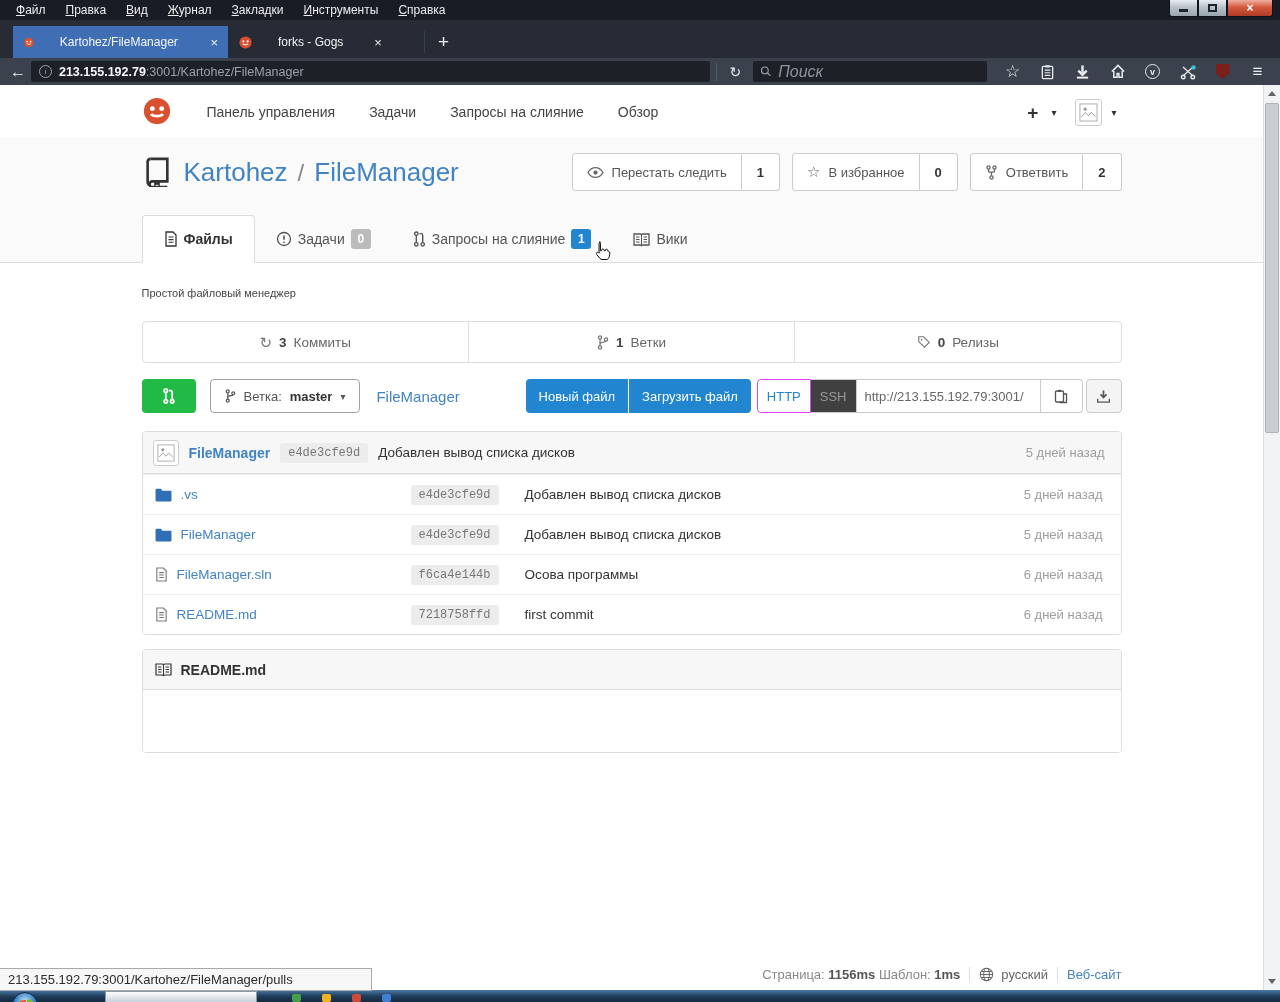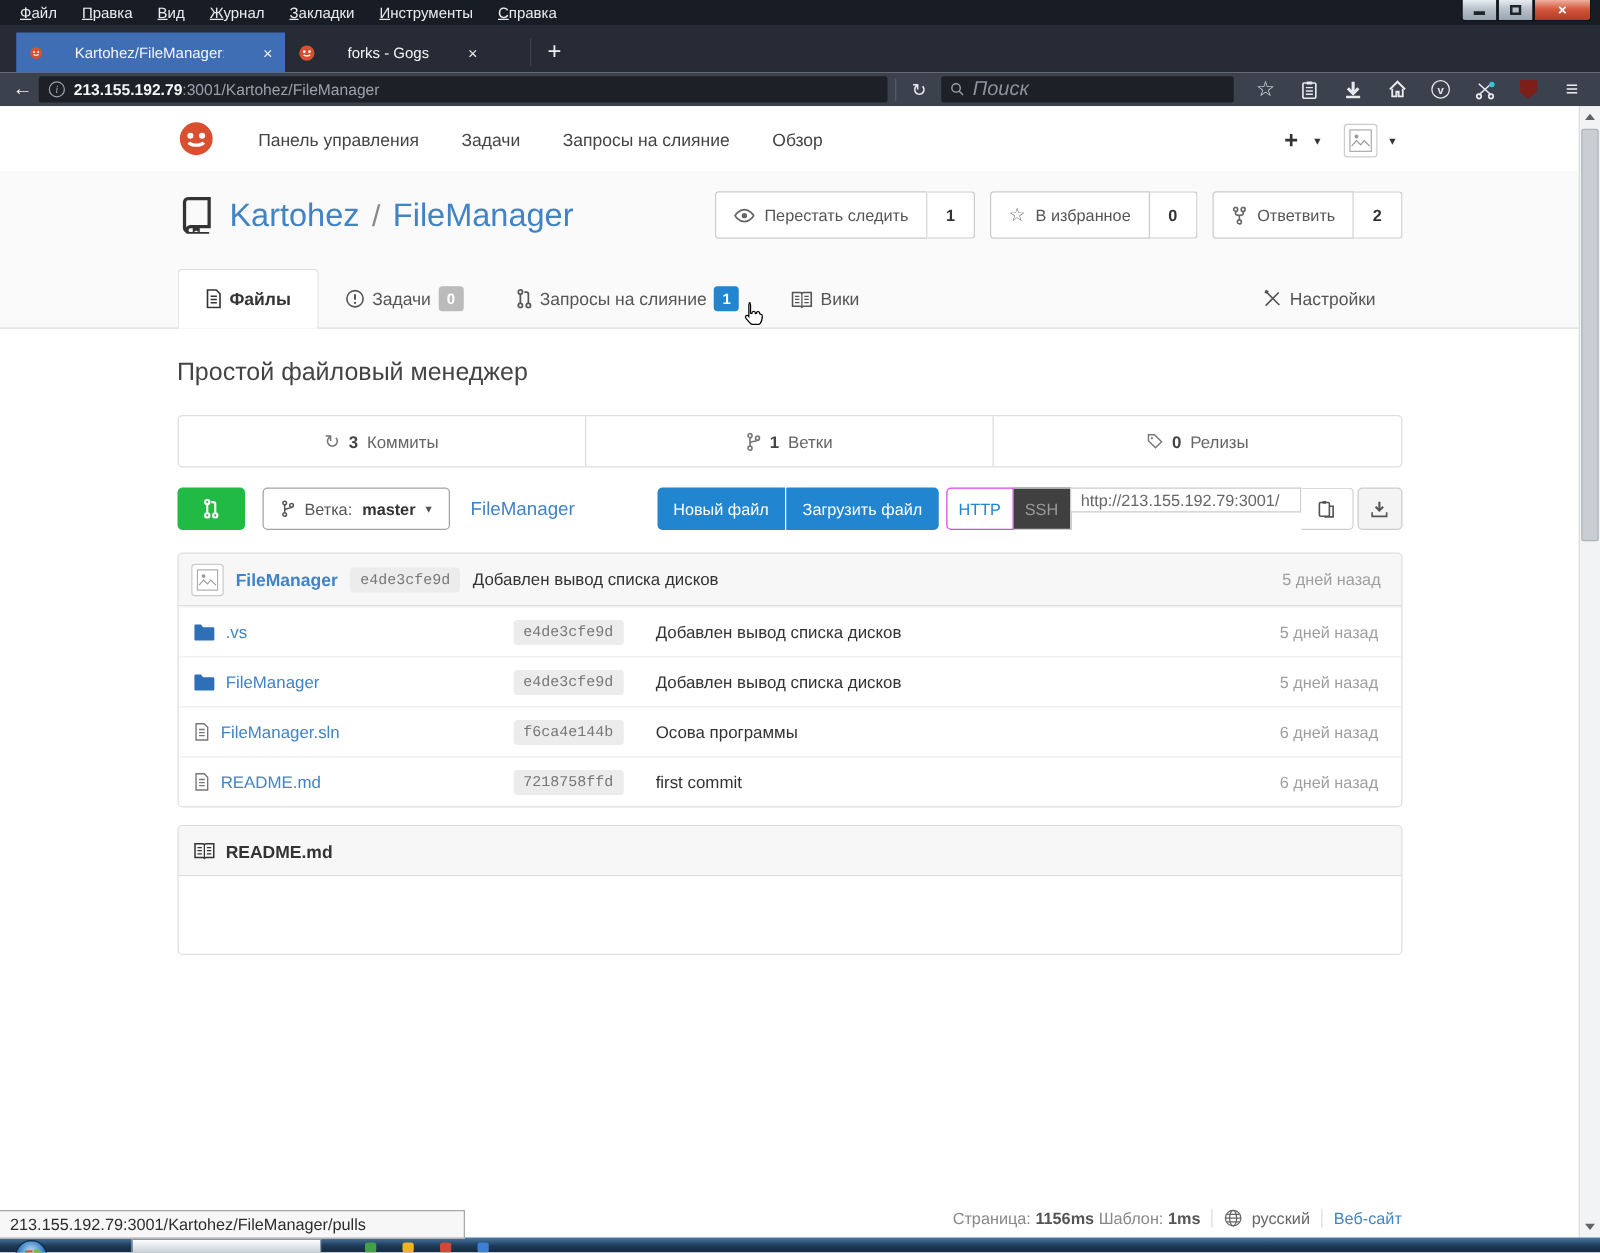--- a/index.html
+++ b/index.html
@@ -78,21 +78,21 @@
 .rtab{display:flex;align-items:center;gap:6px;padding:0 21px;font-size:14px;color:#555;cursor:pointer;margin-bottom:-1px}
 .rtab svg{stroke:#555;fill:none;stroke-width:1.3}
 .rtab.active{background:#fff;border:1px solid #ddd;border-bottom:1px solid #fff;border-radius:4px 4px 0 0;font-weight:bold;color:#333}
 .rtab.active svg{stroke:#333}
 .rtab.settings{margin-left:auto}
 .badge{min-width:20px;height:20px;border-radius:3px;display:inline-flex;align-items:center;justify-content:center;font-size:12px;font-weight:bold;color:#fff;padding:0 5px}
 .badge.gray{background:#bbb}
 .badge.blue{background:#2185d0}
 
 .content{padding-top:24px}
-.repo-desc{font-size:20px;color:#444}
+.repo-desc{font-size:11px;color:#444}
 .stats-bar{margin-top:22px;border:1px solid #ddd;border-radius:4px;display:flex;height:42px}
 .stat-cell{flex:1;display:flex;align-items:center;justify-content:center;gap:7px;font-size:13.5px;color:#666;cursor:pointer}
 .stat-cell+.stat-cell{border-left:1px solid #ddd}
 .stat-cell b{color:#444}
 .stat-cell svg{stroke:#777;fill:none;stroke-width:1.3}
 .hist-glyph{font-size:15px;color:#777;line-height:1}
 
 .controls-row{margin-top:16px;display:flex;align-items:center;height:34px}
 .compare-btn{width:54px;height:34px;background:#21ba45;border-radius:4px;display:flex;align-items:center;justify-content:center;cursor:pointer}
 .compare-btn svg{stroke:#fff;fill:none;stroke-width:1.6}
@@ -102,21 +102,21 @@
 .branch-select .caret{color:#555;padding:0}
 .crumb{margin-left:16px;font-size:15px}
 .right-controls{margin-left:auto;display:flex;align-items:center}
 .blue-btn{height:34px;background:#2185d0;color:#fff;font-size:13px;display:flex;align-items:center;padding:0 13px;cursor:pointer}
 .blue-btn.left{border-radius:4px 0 0 4px;margin-right:1px}
 .blue-btn.right{border-radius:0 4px 4px 0}
 .proto-group{display:flex;margin-left:6px;height:34px}
 .proto-btn{display:flex;align-items:center;padding:0 9px;font-size:13px;cursor:pointer}
 .proto-btn.http{border:1px solid #d946ef;color:#2185d0;border-radius:4px 0 0 4px;background:#fff}
 .proto-btn.ssh{border:1px solid #ccc;border-left:none;color:#999;background:#404040}
-.clone-input{width:184px;height:20px;border:1px solid #ccc;border-left:none;font-size:13px;color:#666;padding:0 8px;outline:none;font-family:"Liberation Sans",sans-serif}
+.clone-input{width:184px;height:34px;border:1px solid #ccc;border-left:none;font-size:13px;color:#666;padding:0 8px;outline:none;font-family:"Liberation Sans",sans-serif}
 .copy-btn{width:42px;border:1px solid #ccc;border-left:none;border-radius:0 4px 4px 0;background:#fff;display:flex;align-items:center;justify-content:center;cursor:pointer}
 .copy-btn svg,.dl-btn svg{stroke:#555;fill:none;stroke-width:1.3}
 .dl-btn{width:36px;height:34px;margin-left:3px;border:1px solid #ccc;border-radius:4px;background:#f4f4f4;display:flex;align-items:center;justify-content:center;cursor:pointer}
 
 .file-table{margin-top:18px;border:1px solid #ddd;border-radius:4px;overflow:hidden}
 .ft-head{height:42px;background:#f7f7f7;display:flex;align-items:center;padding:0 10px;gap:10px;border-bottom:1px solid #ddd}
 .ft-head .avatar-box{margin-left:0;width:26px;height:26px}
 .ft-head .repo-link{font-size:14px;font-weight:bold}
 .hash-badge{background:#ececec;border-radius:3px;font-family:"Liberation Mono",monospace;font-size:12px;color:#777;padding:3px 8px;cursor:pointer}
 .ft-msg{font-size:13.5px;color:#333;cursor:pointer}
@@ -378,27 +378,20 @@
           <span>Запросы на слияние</span>
           <span class="badge blue">1</span>
         </div>
         <div class="rtab">
           <svg width="17" height="15" viewBox="0 0 17 14">
               <path d="M1 1.5h6c.9 0 1.5.7 1.5.7s.6-.7 1.5-.7h6v11h-6c-.9 0-1.5.7-1.5.7s-.6-.7-1.5-.7H1z"></path>
               <path d="M8.5 2.2v10.3M3 4.5h3.5M3 7h3.5M3 9.5h3.5M10.5 4.5H14M10.5 7H14M10.5 9.5H14" stroke-width="1"></path>
             </svg>
           <span>Вики</span>
         </div>
-        <div class="rtab settings">
-          <svg width="16" height="16" viewBox="0 0 16 16" stroke-width="1.8">
-              <path d="M2.5 13.5L13 3M3 2.5L13.5 13"></path>
-              <path d="M2 2l2.5 1" stroke-width="2.6"></path>
-            </svg>
-          <span>Настройки</span>
-        </div>
       </div>
     </div>
   </div>
 
   <div class="container content">
     <div class="repo-desc">Простой файловый менеджер</div>
 
     <div class="stats-bar">
       <div class="stat-cell">
         <span class="hist-glyph">↻</span>

